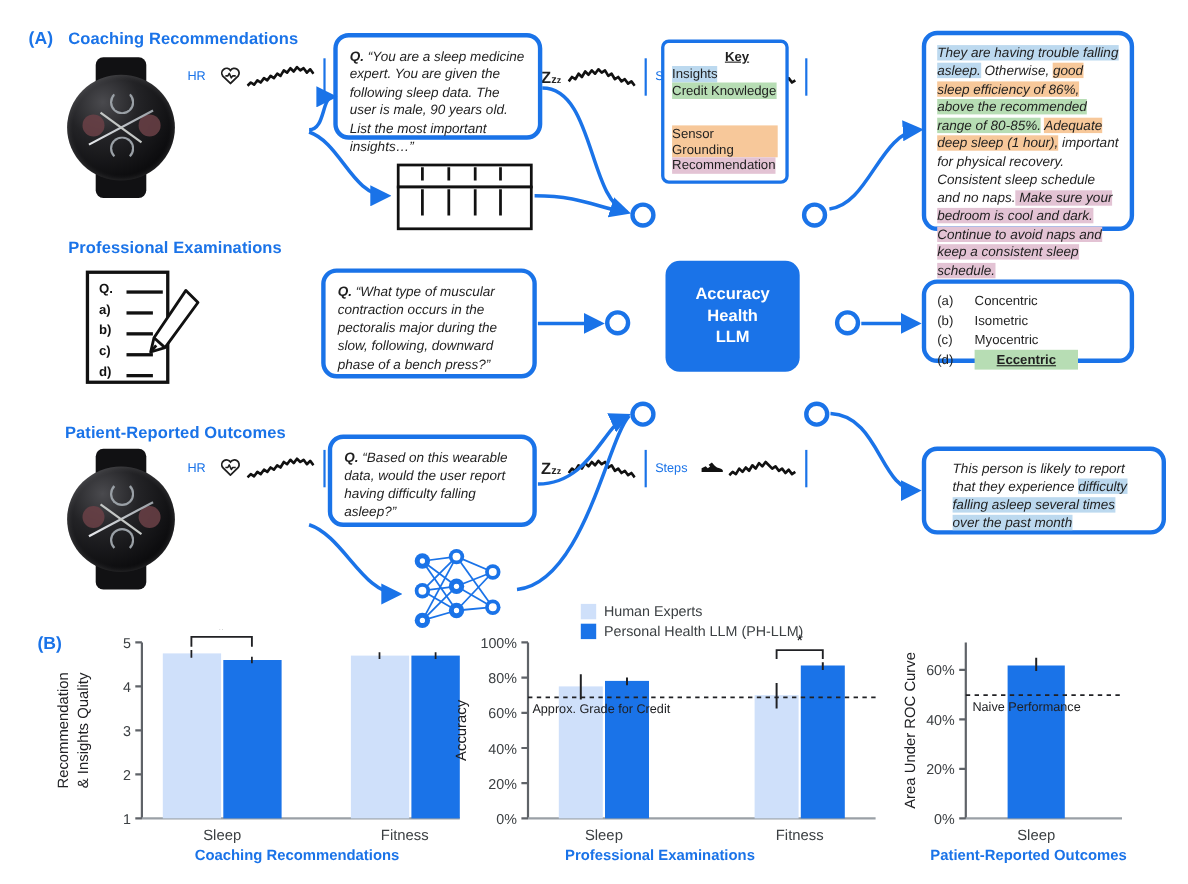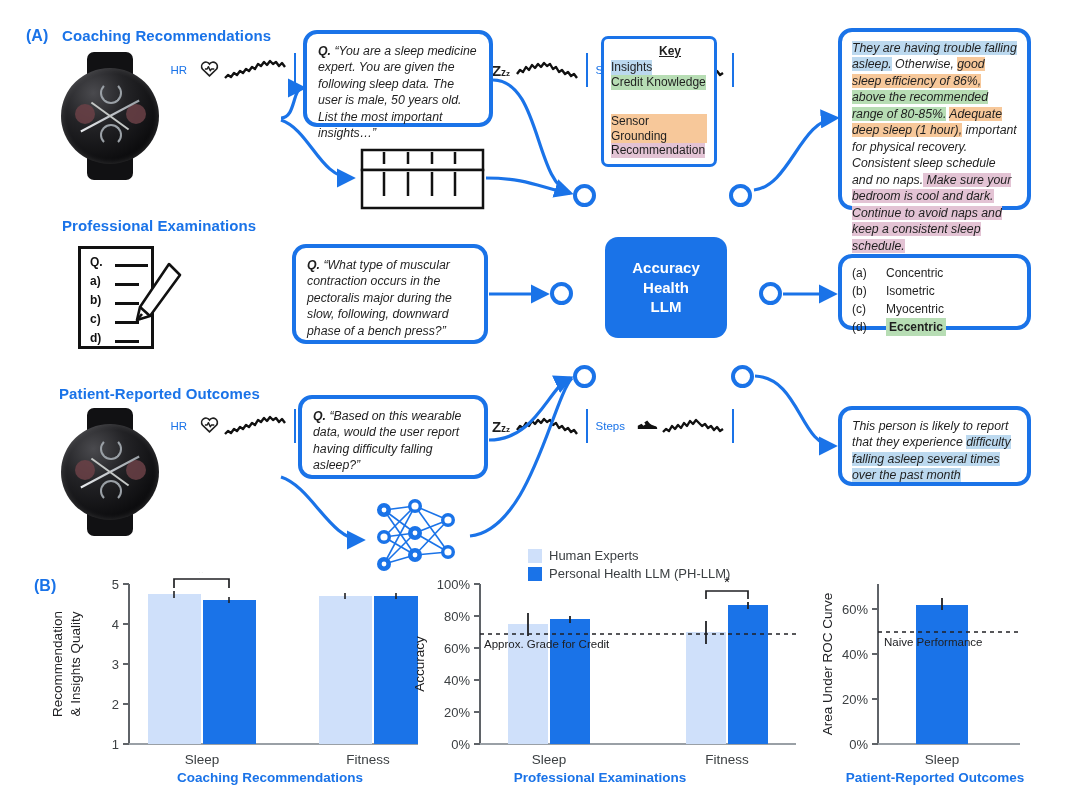--- a/index.html
+++ b/index.html
@@ -82,21 +82,21 @@
   .llm-box {
     background:#1a73e8; border-radius:13px; color:#fff; font-weight:bold;
     font-size:15px; line-height:1.3; display:flex; align-items:center; justify-content:center;
     text-align:center;
   }
 
   
   .mcq { font-style:normal; font-size:12px; line-height:1.5; color:#1f1f1f; }
   .mcq .row { display:flex; }
   .mcq .lab { width:34px; }
-  .mcq .correct { font-weight:bold; background:#b7ddb4; padding:0 3px; }
+  .mcq .correct { font-weight:bold; text-decoration:underline; background:#b7ddb4; padding:0 20px; }
 
   
   .paper { width:76px; height:103px; border:3px solid #111; background:#fff; position:relative; }
   .paper .ln { position:absolute; left:9px; font-size:12px; font-weight:bold; color:#111; }
   .paper .dash { position:absolute; height:3px; background:#111; }
 
   
   .ring { width:23px; height:23px; border:4px solid #1a73e8; border-radius:50%; background:#fff; }
 
   
@@ -172,21 +172,21 @@
     </div>
     <svg class="sensor-trace" viewBox="0 0 62 24" preserveAspectRatio="none">
         <polyline points="1,18 4,15 7,17 10,12 13,15 16,11 19,14 22,9 25,12 28,7 31,10 34,6 37,9 40,12 43,10 46,14 49,12 52,16 55,13 58,17 61,15" fill="none" stroke="#111" stroke-width="2.4" stroke-linejoin="round"></polyline>
       </svg>
     <div class="sensor-bar" style="height:34px;"></div>
   </div>
 </div>
 
 <div class="abs callout" style="left:303px; top:30px; width:190px; height:97px;">
   <b>Q.</b>
-  <span>“You are a sleep medicine expert. You are given the following sleep data. The user is male, 50 years old.  List the most important insights…”</span>
+  <span>“You are a sleep medicine expert. You are given the following sleep data. The user is male, 90 years old.  List the most important insights…”</span>
 </div>
 
 <svg class="abs" style="left:360px; top:148px;" width="125" height="62" viewBox="0 0 125 62">
   <rect x="2" y="2" width="121" height="20" fill="#fff" stroke="#111" stroke-width="2.5"></rect>
   <rect x="2" y="22" width="121" height="38" fill="#fff" stroke="#111" stroke-width="2.5"></rect>
   <g stroke="#111" stroke-width="2.5">
     <line x1="24" y1="4" x2="24" y2="16"></line>
       <line x1="48" y1="4" x2="48" y2="16"></line>
     <line x1="72" y1="4" x2="72" y2="16"></line>
       <line x1="95" y1="4" x2="95" y2="16"></line>
@@ -366,21 +366,21 @@
       <circle cx="16" cy="39" r="3.6"></circle>
       <circle cx="16" cy="66" r="2.4"></circle>
     <circle cx="47" cy="8" r="3.6"></circle>
       <circle cx="47" cy="35" r="2.4"></circle>
       <circle cx="47" cy="57" r="2.4"></circle>
     <circle cx="80" cy="22" r="3.6"></circle>
       <circle cx="80" cy="54" r="3.6"></circle>
   </g>
 </svg>
 
-<div class="abs callout" style="left:838px; top:406px; width:193px; height:80px; padding:8px 10px;">
+<div class="abs callout" style="left:838px; top:406px; width:222px; height:80px; padding:8px 24px;">
   <span> This person is likely to report that they experience </span><span class="hl-ins">difficulty falling asleep several times over the past month</span>
 </div>
 
 <div class="abs ring" style="left:573px; top:184px;"></div>
 <div class="abs ring" style="left:729px; top:184px;"></div>
 <div class="abs ring" style="left:550px; top:282px;"></div>
 <div class="abs ring" style="left:759px; top:282px;"></div>
 <div class="abs ring" style="left:573px; top:365px;"></div>
 <div class="abs ring" style="left:731px; top:365px;"></div>
 

